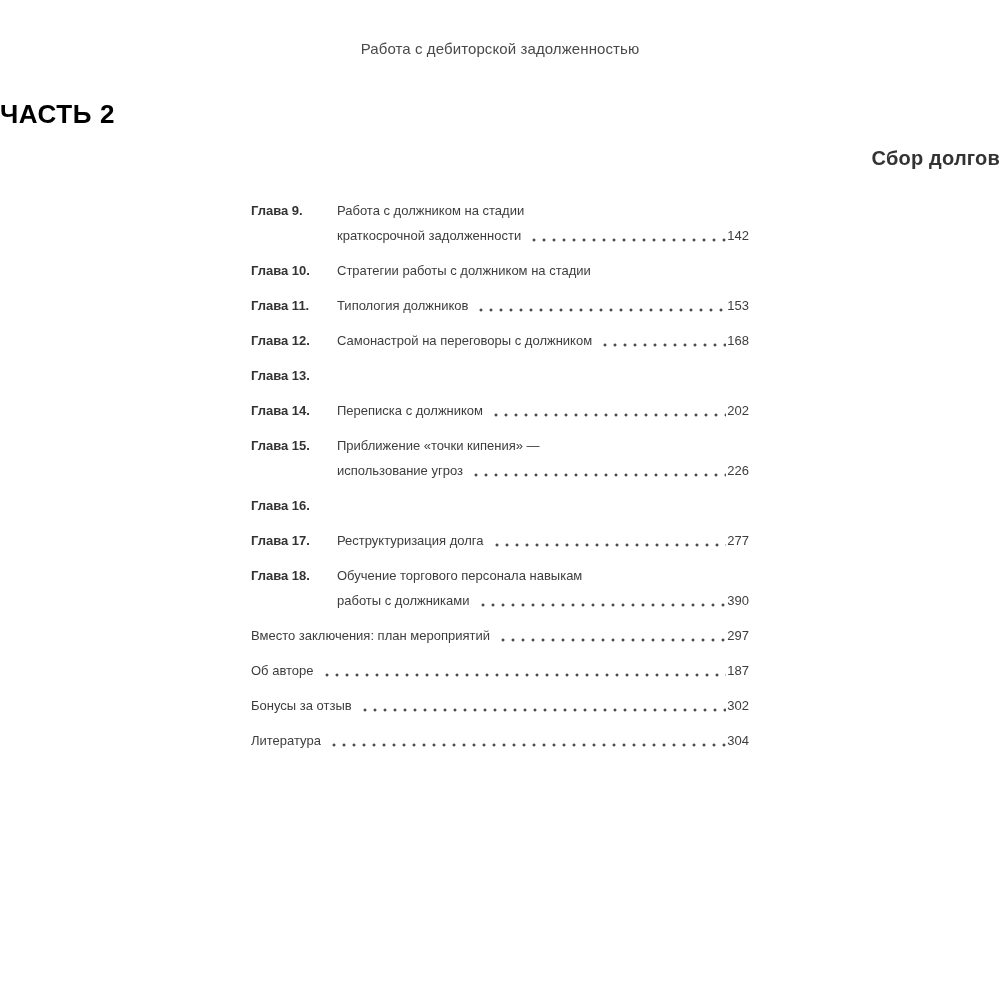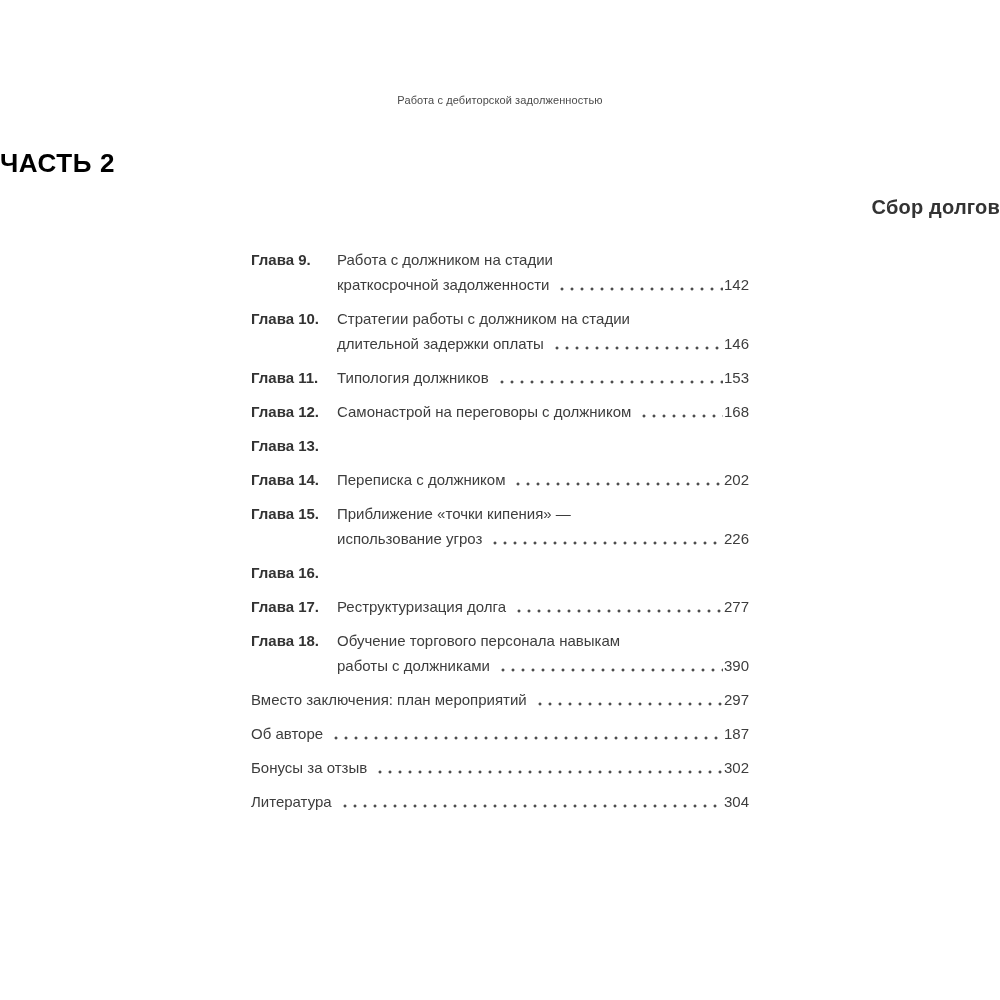--- a/index.html
+++ b/index.html
@@ -6,23 +6,23 @@
   html,body { background:#ffffff; }
   .page {
     position:relative;
     width:1000px; height:1000px;
     background:#ffffff;
     font-family:"Liberation Sans", sans-serif;
     color:#3d3d3d;
     overflow:hidden;
   }
   .running-head {
-    padding-top:94px;
+    padding-top:40px;
     text-align:center;
-    font-size:11px;
+    font-size:15px;
     color:#4a4a4a;
     letter-spacing:0.1px;
   }
   .part-title {
     margin-top:42px;
     text-align:left;
     font-size:26px;
     font-weight:bold;
     color:#000000;
     letter-spacing:0.6px;
@@ -34,24 +34,25 @@
     font-weight:bold;
     color:#333333;
     letter-spacing:0.2px;
   }
   .toc {
     width:498px;
     margin:28px auto 0 auto;
   }
   .entry {
     display:flex;
-    font-size:15px;
+    font-size:13px;
     line-height:25px;
     margin-bottom:9px;
     color:#3d3d3d;
+    margin-top:10px;
   }
   .entry-label {
     flex:0 0 86px;
     font-weight:bold;
     color:#333333;
     white-space:nowrap;
   }
   .entry-body { flex:1; min-width:0; }
   .line { display:block; }
   .line-last { display:flex; }
@@ -88,25 +89,20 @@
               <span class="line-text">краткосрочной задолженности</span>
               <span class="leader"></span>
               <span class="pagenum">142</span>
             </div>
           </div>
   </div>
         <div class="entry">
     <div class="entry-label">Глава 10.</div>
     <div class="entry-body">
             <div class="line">Стратегии работы с должником на стадии</div>
-            <div class="line line-last">
-              <span class="line-text">длительной задержки оплаты</span>
-              <span class="leader"></span>
-              <span class="pagenum">146</span>
-            </div>
           </div>
   </div>
         <div class="entry">
     <div class="entry-label">Глава 11.</div>
     <div class="entry-body">
             <div class="line line-last">
               <span class="line-text">Типология должников</span>
               <span class="leader"></span>
               <span class="pagenum">153</span>
             </div>

